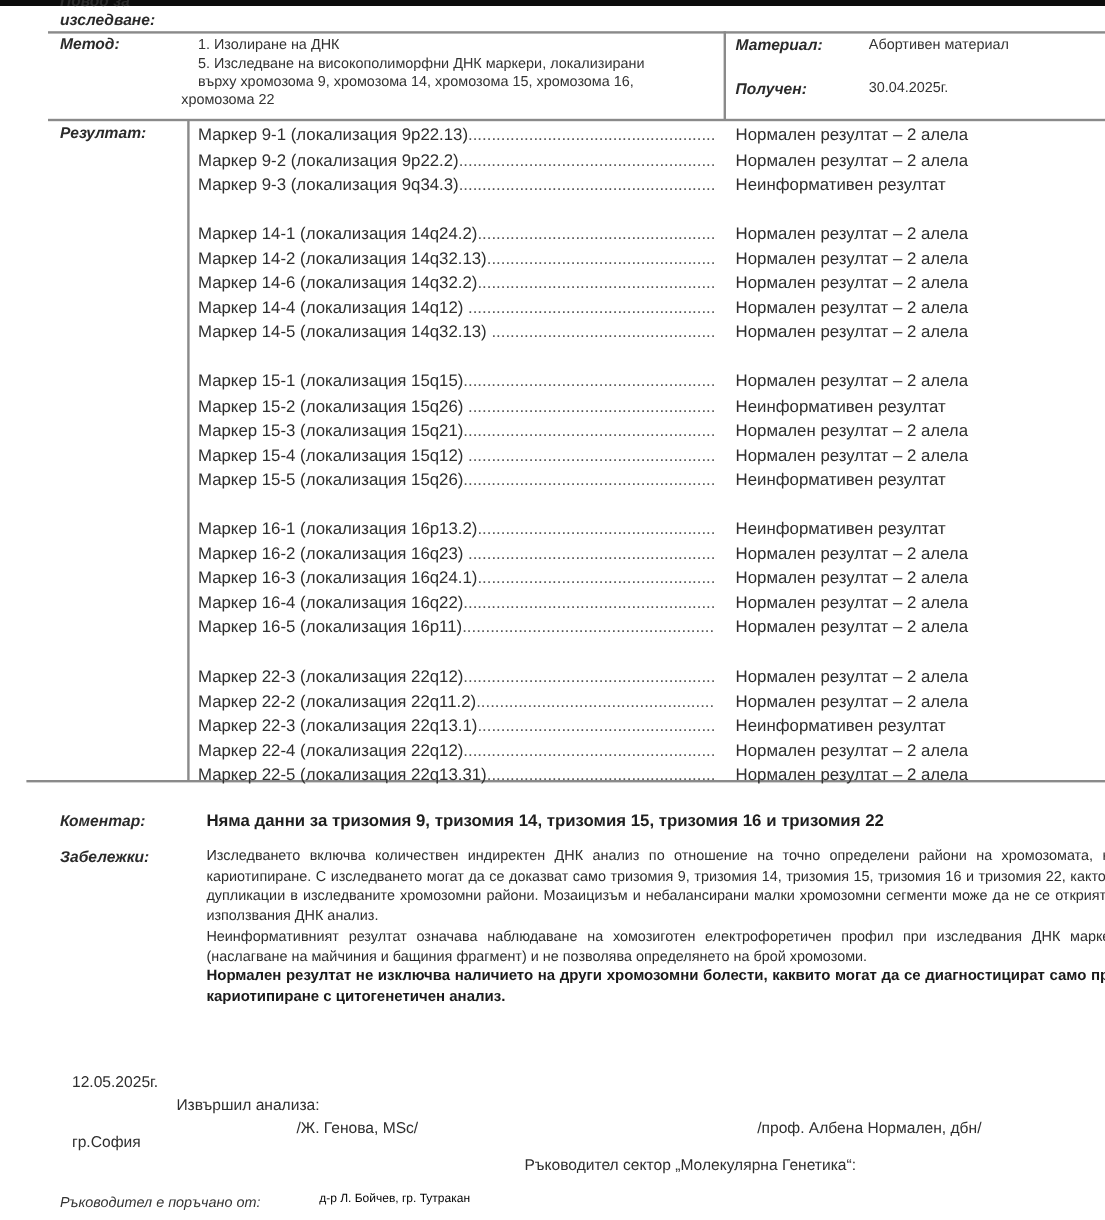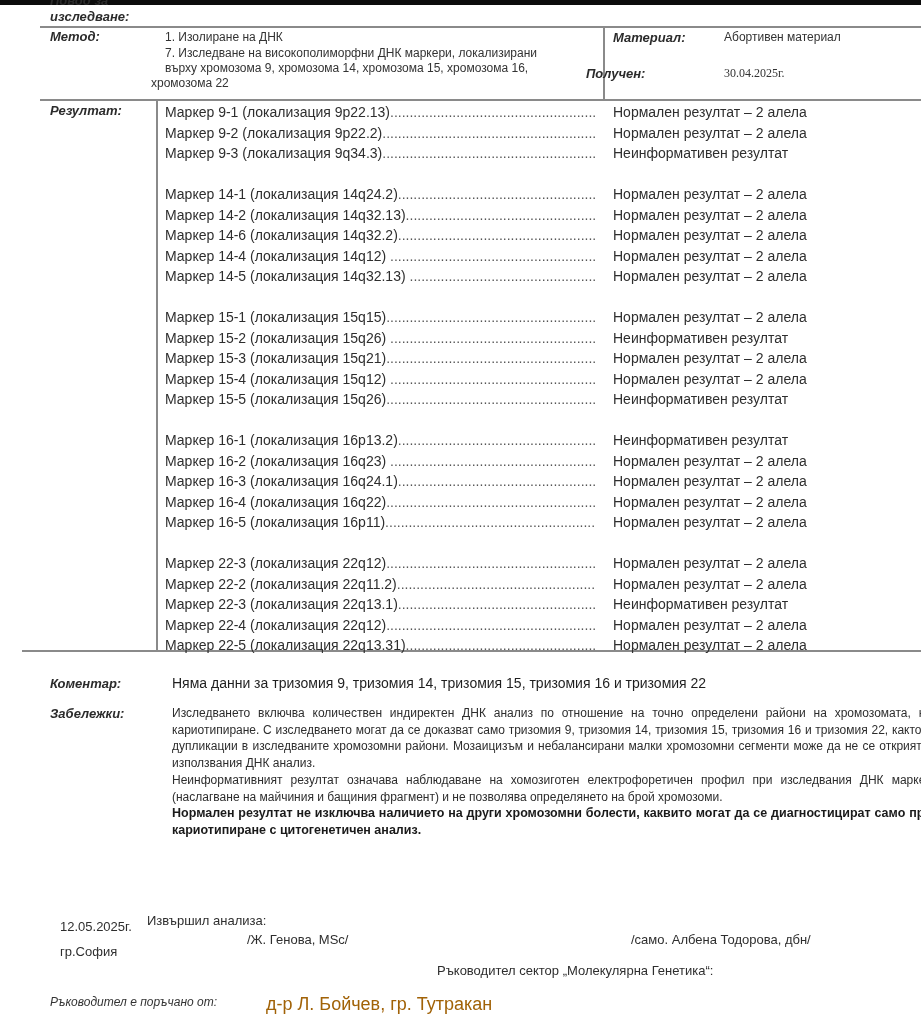--- a/index.html
+++ b/index.html
@@ -10,52 +10,52 @@
     }
     .topbar { position: absolute; left: 0; top: 0; width: 921px; height: 5px; background: #0c0c0c; }
     .label-i { font-weight: bold; font-style: italic; font-size: 13px; color: #2b2b2b; }
     .abs { position: absolute; }
     .hline { position: absolute; height: 0; border-top: 2px solid #8a8a8a; }
     .vline { position: absolute; width: 0; border-left: 2px solid #8a8a8a; }
     .small { font-size: 12px; line-height: 13px; color: #333; }
     .row-l { position: absolute; left: 165px; width: 430px; font-size: 14px; color: #2e2e2e; white-space: nowrap; overflow: hidden; height: 20px; line-height: 20px; }
     .row-l .dots { color: #555; letter-spacing: 0px; }
     .row-r { position: absolute; left: 613px; font-size: 14px; color: #2e2e2e; white-space: nowrap; height: 20px; line-height: 20px; }
-    .comment { position: absolute; left: 172px; top: 675px; font-size: 14px; font-weight: normal; color: #1f1f1f; }
+    .comment { position: absolute; left: 172px; top: 675px; font-size: 14px; font-weight: bold; color: #1f1f1f; }
     .notes { position: absolute; left: 172px; top: 705px; width: 760px; font-size: 12px; line-height: 16.7px; color: #2d2d2d; text-align: justify; }
     .notes p { margin: 0; }
     .notes .b { font-weight: bold; font-size: 12.5px; color: #1a1a1a; }
     .sig { position: absolute; font-size: 13px; color: #2e2e2e; white-space: nowrap; }
     .order-l { position: absolute; left: 50px; top: 995px; font-size: 12px; font-style: italic; color: #333; }
-    .order-v { position: absolute; left: 266px; top: 994px; font-size: 18px; color: #a16207; }
+    .order-v { position: absolute; left: 266px; top: 994px; font-size: 10px; color: #000000; }
   </style>
 </head>
 <body>
 
 <div class="topbar"></div>
 
 <div class="abs label-i" style="left:50px; top:-6px; line-height:13px;">Повод за</div>
 <div class="abs label-i" style="left:50px; top:9px;">изследване:</div>
 
 <div class="hline" style="left:40px; top:26px; width:881px;"></div>
 <div class="hline" style="left:40px; top:99px; width:881px;"></div>
 <div class="vline" style="left:603px; top:26px; height:74px;"></div>
 <div class="vline" style="left:156px; top:100px; height:550px;"></div>
 <div class="hline" style="left:22px; top:650px; width:899px;"></div>
 
 <div class="abs label-i" style="left:50px; top:29px;">Метод:</div>
 <div class="abs small" style="left:165px; top:31px;">1. Изолиране на ДНК</div>
-<div class="abs small" style="left:165px; top:47px;">7. Изследване на високополиморфни ДНК маркери, локализирани</div>
+<div class="abs small" style="left:165px; top:47px;">5. Изследване на високополиморфни ДНК маркери, локализирани</div>
 <div class="abs small" style="left:165px; top:62px;">върху хромозома 9, хромозома 14, хромозома 15, хромозома 16,</div>
 <div class="abs small" style="left:151px; top:77px;">хромозома 22</div>
 
 <div class="abs label-i" style="left:613px; top:30px;">Материал:</div>
 <div class="abs small" style="left:724px; top:31px;">Абортивен материал</div>
-<div class="abs label-i" style="left:586px; top:66px;">Получен:</div>
-<div class="abs small" style="left:724px; top:67px;font-family:Liberation Serif, serif;">30.04.2025г.</div>
+<div class="abs label-i" style="left:613px; top:66px;">Получен:</div>
+<div class="abs small" style="left:724px; top:67px;">30.04.2025г.</div>
 
 <div class="abs label-i" style="left:50px; top:103px;">Резултат:</div>
 <div id="results-container">
     <div class="row-l" style="top: 102px;"><span>Маркер 9-1 (локализация 9p22.13)</span><span class="dots">........................................................................................................................</span></div>
     <div class="row-r" style="top: 102px;">Нормален резултат – 2 алела</div>
     <div class="row-l" style="top: 122.5px;"><span>Маркер 9-2 (локализация 9p22.2)</span><span class="dots">........................................................................................................................</span></div>
     <div class="row-r" style="top: 122.5px;">Нормален резултат – 2 алела</div>
     <div class="row-l" style="top: 143px;"><span>Маркер 9-3 (локализация 9q34.3)</span><span class="dots">........................................................................................................................</span></div>
     <div class="row-r" style="top: 143px;">Неинформативен резултат</div>
     <div class="row-l" style="top: 184px;"><span>Маркер 14-1 (локализация 14q24.2)</span><span class="dots">........................................................................................................................</span></div>
@@ -103,21 +103,21 @@
 <div class="abs label-i" style="left:50px; top:676px;font-style:italic;">Коментар:</div>
 <div class="comment">Няма данни за тризомия 9, тризомия 14, тризомия 15, тризомия 16 и тризомия 22</div>
 
 <div class="abs label-i" style="left:50px; top:706px;">Забележки:</div>
 <div class="notes">
   <p>Изследването включва количествен индиректен ДНК анализ по отношение на точно определени райони на хромозомата, не кариотипиране. С изследването могат да се доказват само тризомия 9, тризомия 14, тризомия 15, тризомия 16 и тризомия 22, както и дупликации в изследваните хромозомни райони. Мозаицизъм и небалансирани малки хромозомни сегменти може да не се открият с използвания ДНК анализ.</p>
   <p>Неинформативният резултат означава наблюдаване на хомозиготен електрофоретичен профил при изследвания ДНК маркер (наслагване на майчиния и бащиния фрагмент) и не позволява определянето на брой хромозоми.</p>
   <p class="b">Нормален резултат не изключва наличието на други хромозомни болести, каквито могат да се диагностицират само при кариотипиране с цитогенетичен анализ.</p>
 </div>
 
-<div class="sig" style="left:60px; top:894px;margin-top:25px;">12.05.2025г.</div>
+<div class="sig" style="left:60px; top:894px;">12.05.2025г.</div>
 <div class="sig" style="left:60px; top:913px;margin-top:31px;">гр.София</div>
 <div class="sig" style="left:147px; top:913px;">Извършил анализа:</div>
 <div class="sig" style="left:247px; top:932px;">/Ж. Генова, MSc/</div>
 <div class="sig" style="left:437px; top:963px;">Ръководител сектор „Молекулярна Генетика“:</div>
-<div class="sig" style="left:631px; top:932px;">/само. Албена Тодорова, дбн/</div>
+<div class="sig" style="left:631px; top:932px;">/проф. Албена Нормален, дбн/</div>
 
 <div class="order-l">Ръководител е поръчано от:</div>
 <div class="order-v">д-р Л. Бойчев, гр. Тутракан</div>
 
 </body></html>

